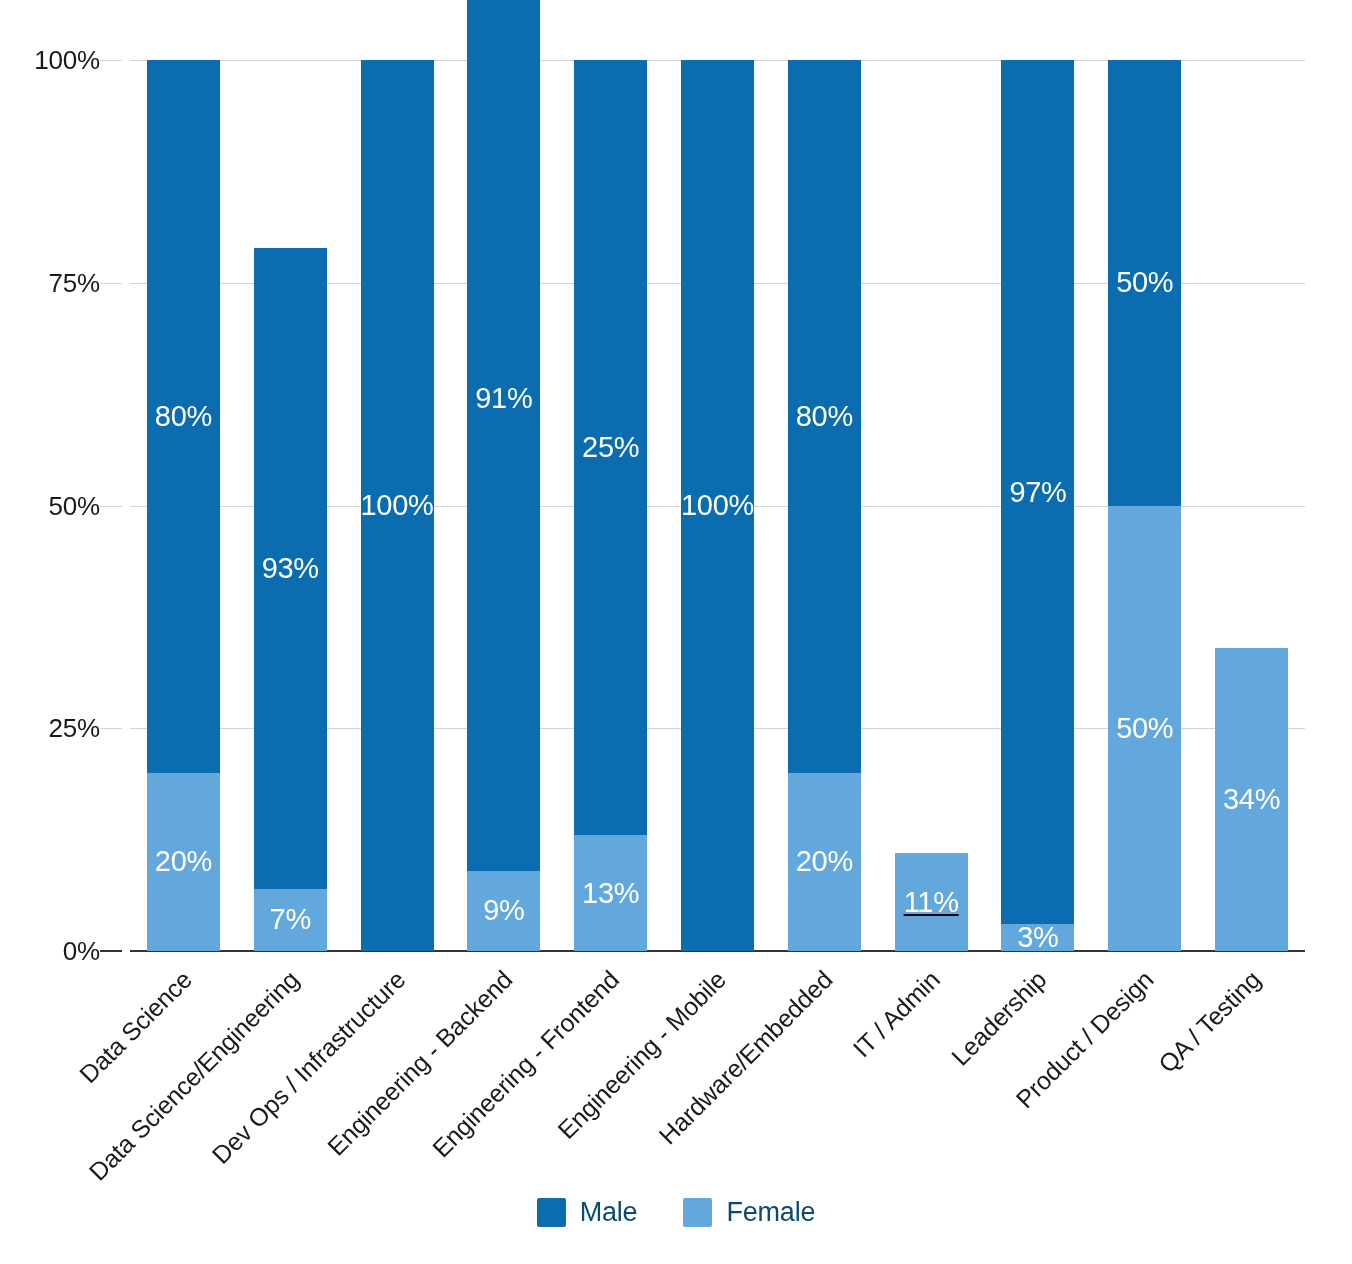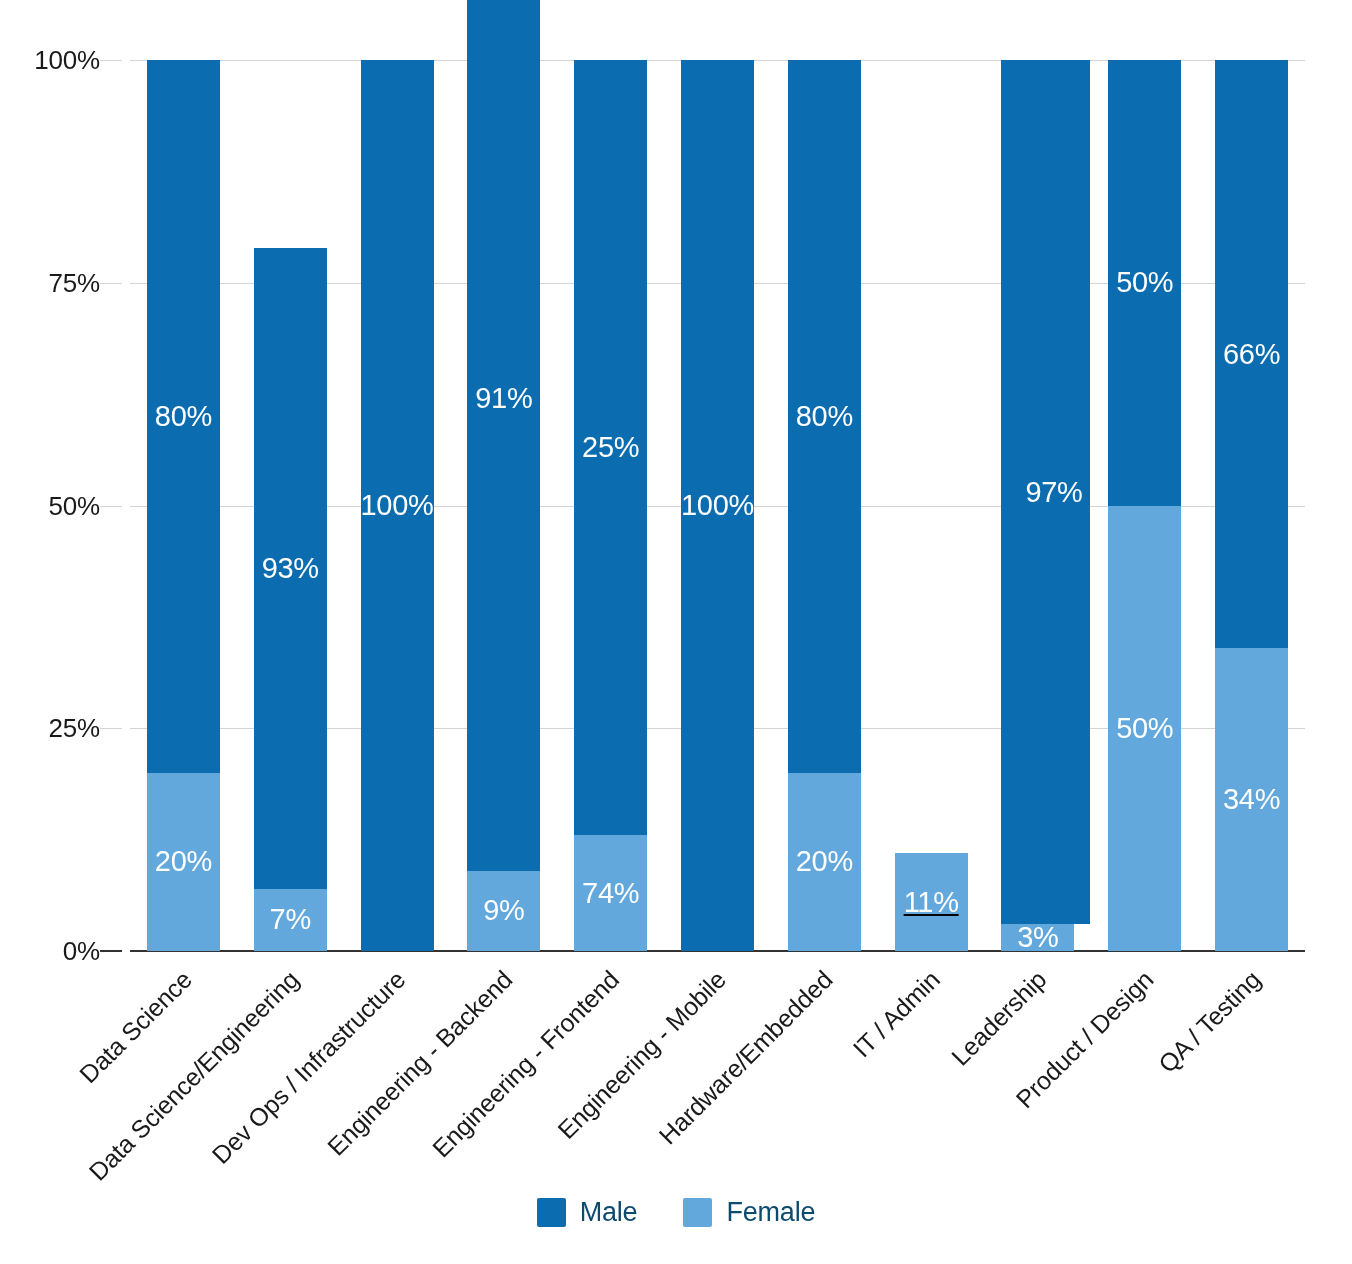--- a/index.html
+++ b/index.html
@@ -204,21 +204,21 @@
         <div class="bar-group" style="left: 337.364px; height: 891px;">
           <div class="seg seg-female" style="bottom: 0px; height: 80.19px; background: rgb(99, 168, 220);">
             <span class="seg-label">9%</span>
           </div>
           <div class="seg seg-male" style="bottom: 80.19px; height: 945px; background: rgb(11, 108, 176);">
             <span class="seg-label">91%</span>
           </div>
         </div>
         <div class="bar-group" style="left: 444.182px; height: 891px;">
           <div class="seg seg-female" style="bottom: 0px; height: 115.83px; background: rgb(99, 168, 220);">
-            <span class="seg-label">74%</span>
+            <span class="seg-label">13%</span>
           </div>
           <div class="seg seg-male" style="bottom: 115.83px; height: 775.17px; background: rgb(11, 108, 176);">
             <span class="seg-label">25%</span>
           </div>
         </div>
         <div class="bar-group" style="left: 551px; height: 891px;">
           <div class="seg seg-male" style="bottom: 0px; height: 891px; background: rgb(11, 108, 176);">
             <span class="seg-label">100%</span>
           </div>
         </div>
@@ -232,38 +232,35 @@
         </div>
         <div class="bar-group" style="left: 764.636px; height: 891px;">
           <div class="seg seg-female" style="bottom: 0px; height: 98.01px; background: rgb(99, 168, 220); text-decoration: underline;">
             <span class="seg-label">11%</span>
           </div>
         </div>
         <div class="bar-group" style="left: 871.455px; height: 891px;">
           <div class="seg seg-female" style="bottom: 0px; height: 26.73px; background: rgb(99, 168, 220);">
             <span class="seg-label">3%</span>
           </div>
-          <div class="seg seg-male" style="bottom: 26.73px; height: 864.27px; background: rgb(11, 108, 176); padding-left: 16px;">
+          <div class="seg seg-male" style="bottom: 26.73px; height: 864.27px; background: rgb(11, 108, 176);">
             <span class="seg-label">97%</span>
           </div>
         </div>
         <div class="bar-group" style="left: 978.273px; height: 891px;">
           <div class="seg seg-female" style="bottom: 0px; height: 445.5px; background: rgb(99, 168, 220);">
             <span class="seg-label">50%</span>
           </div>
           <div class="seg seg-male" style="bottom: 445.5px; height: 445.5px; background: rgb(11, 108, 176);">
             <span class="seg-label">50%</span>
           </div>
         </div>
         <div class="bar-group" style="left: 1085.09px; height: 891px;">
           <div class="seg seg-female" style="bottom: 0px; height: 302.94px; background: rgb(99, 168, 220);">
             <span class="seg-label">34%</span>
-          </div>
-          <div class="seg seg-male" style="bottom: 302.94px; height: 588.06px; background: rgb(11, 108, 176);">
-            <span class="seg-label">66%</span>
           </div>
         </div>
       </div>
   </div>
 
   <div class="xlabels-layer">
       <div class="xlabel-wrap" style="left: 53.4091px;">
         <div class="xlabel">Data Science</div>
       </div>
       <div class="xlabel-wrap" style="left: 160.227px;">

